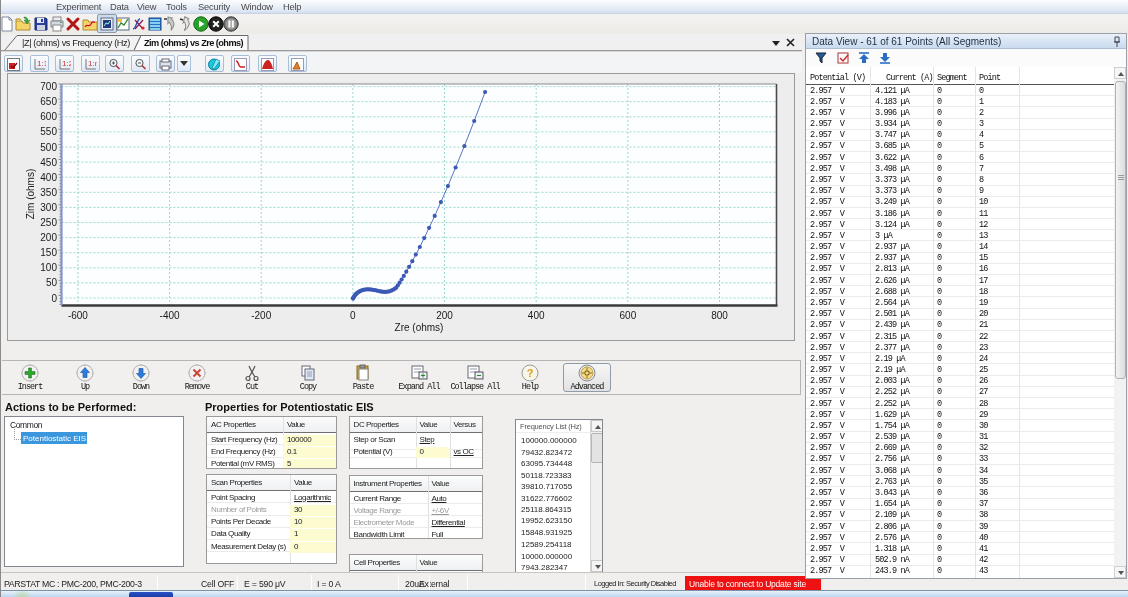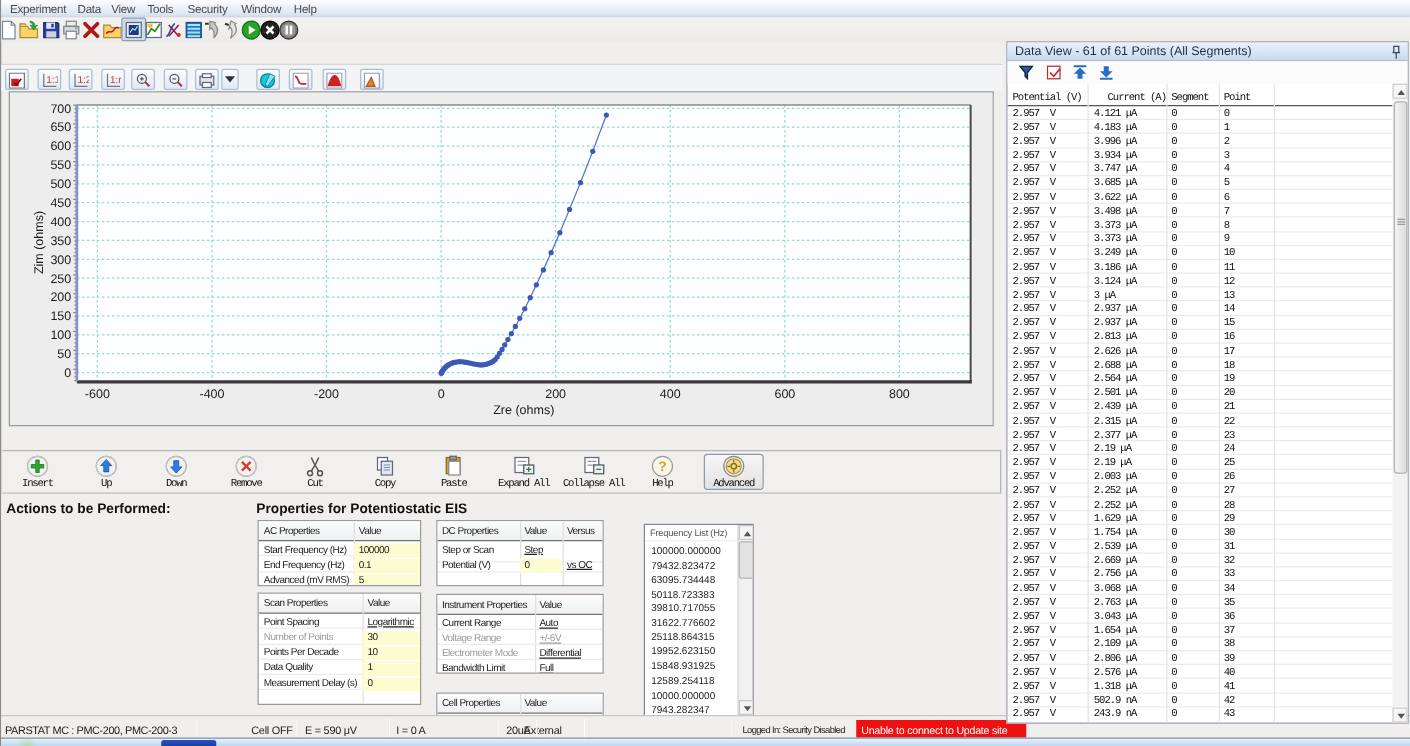--- a/index.html
+++ b/index.html
@@ -1,19 +1,19 @@
 <!DOCTYPE html>
 <html><head><meta charset="utf-8"><style>
 * { margin:0; padding:0; box-sizing:border-box; }
 html,body { width:1128px; height:597px; overflow:hidden; }
 #app { position:relative; width:1128px; height:597px; font-family:"Liberation Sans",sans-serif; background:#f0efed; border-left:1px solid #8a8a8a; }
 
 .menubar { position:absolute; left:0; top:0; width:1128px; height:14px;
   background:linear-gradient(#fcfdfe,#dfe8f4 80%,#d2dfef); border-bottom:1px solid #c8d4e4; }
-.menubar span { position:absolute; top:2px; font-size:9.3px; letter-spacing:-0.2px; color:#4a4a4a; }
+.menubar span { position:absolute; top:2px; font-size:9.3px; letter-spacing:-0.2px; color:#4a4a4a;margin-left:48px; }
 
 .toolbar1 { position:absolute; left:0; top:14px; width:1128px; height:20px;
   background:linear-gradient(#f4f3f1,#ecebe8); }
 
 .tabstrip { position:absolute; left:0; top:34px; width:801px; height:17px; background:#f0f0f0; }
 .charttb { position:absolute; left:0; top:51px; width:801px; height:22px; background:#f3f4f5; border-top:1px solid #d7d7d7; }
 .ctb { position:absolute; top:55px; height:17px; border:1px solid #a9bfd8; border-radius:2px; background:linear-gradient(#fbfdff,#dfe9f5); }
 
 .chartpanel { position:absolute; left:6px; top:73px; width:788px; height:268px; border:1px solid #9a9a9a; background:#ededed; }
 
@@ -147,20 +147,31 @@
       <circle cx="8" cy="8" r="7.2" fill="#222" stroke="#000"></circle>
       <path d="M5.2 5.2l5.6 5.6M10.8 5.2l-5.6 5.6" stroke="#fff" stroke-width="2"></path>
     </svg>
 <svg width="16" height="16" viewBox="0 0 16 16" style="position:absolute;left:222px;top:16px">
       <circle cx="8" cy="8" r="7.2" fill="#7a7a7a" stroke="#333"></circle>
       <circle cx="8" cy="8" r="5.4" fill="#999"></circle>
       <rect x="5.4" y="4.5" width="2" height="7" fill="#fff"></rect>
       <rect x="8.8" y="4.5" width="2" height="7" fill="#fff"></rect>
     </svg>
 
+<div class="tabstrip">
+<svg width="801" height="17" viewBox="0 0 801 17">
+ <path d="M3.5 16.5 L16 1.5 H140 L133 16.5 Z" fill="#f2f2f2" stroke="#6a6a6a" stroke-width="1"></path>
+ <path d="M133 16.5 L140 1.5 H247 V16.5 Z" fill="#fcfcfc" stroke="#6a6a6a" stroke-width="1"></path>
+ <line x1="0" y1="16.5" x2="801" y2="16.5" stroke="#9a9a9a"></line>
+ <text x="21" y="12" font-size="9.2" letter-spacing="-0.4" fill="#222" font-family="Liberation Sans, sans-serif">|Z| (ohms) vs Frequency (Hz)</text>
+ <text x="143" y="12" font-size="9.2" letter-spacing="-0.55" font-weight="bold" fill="#111" font-family="Liberation Sans, sans-serif">Zim (ohms) vs Zre (ohms)</text>
+ <path d="M771 7 l8 0 l-4 5 z" fill="#222"></path>
+ <path d="M786 5 l7 7 M793 5 l-7 7" stroke="#222" stroke-width="1.6"></path>
+</svg>
+</div>
 
 <div class="charttb"></div>
 <div class="ctb" style="left:3px;width:19px"></div>
     <svg width="13" height="13" viewBox="0 0 13 13" style="position:absolute;left:6px;top:58px">
       <rect x="0.5" y="0.5" width="12" height="12" fill="#fff" stroke="#777"></rect>
       <rect x="2" y="5" width="6" height="6" fill="#c22"></rect>
       <path d="M4 8l2 2 4-5" stroke="#801" fill="none" stroke-width="1.3"></path>
     </svg>
 <div class="ctb" style="left:29px;width:19px"></div>
     <svg width="13" height="13" viewBox="0 0 13 13" style="position:absolute;left:32px;top:58px">
@@ -493,36 +504,42 @@
         <line x1="9" y1="12" x2="9" y2="14"></line>
         <line x1="4" y1="9" x2="6" y2="9"></line>
         <line x1="12" y1="9" x2="14" y2="9"></line>
       </g>
     </svg>
     <div class="t2lab" style="left:551px">Advanced</div>
 
 <div class="props">
  <div class="ptitle" style="left:4px">Actions to be Performed:</div>
  <div class="ptitle" style="left:204px">Properties for Potentiostatic EIS</div>
+ <div class="treebox">
+   <div style="position:absolute;left:5px;top:3px;font-size:8.5px;letter-spacing:-0.4px;color:#222">Common</div>
+   <div style="position:absolute;left:9px;top:9px;width:1px;height:14px;border-left:1px dotted #9a9a9a"></div>
+   <div style="position:absolute;left:9px;top:22px;width:7px;height:1px;border-top:1px dotted #9a9a9a"></div>
+   <div style="position:absolute;left:16px;top:15px;width:66px;height:12px;background:#3a96dd;color:#fff;font-size:8px;padding:1.5px 0 0 2px;white-space:nowrap">Potentiostatic EIS</div>
+ </div>
 <div class="pbox" style="left:205px;top:21px;width:131px;height:53px">
         <div class="phead" style="height:16.0px">
           <span style="position:absolute;left:4px;top:3px">AC Properties</span>
           <span style="position:absolute;left:80px;top:3px">Value</span>
           <i class="pvln" style="left:76px;top:0;height:53px"></i>
         </div>
         <div class="prow" style="top:16.0px;height:12.3px">
           <span class="pl" style="left:0px;width:75px">Start Frequency (Hz)</span>
           <span class="py" style="left:76px;width:54px">100000</span>
         </div>
         <div class="prow" style="top:28.3px;height:12.3px">
           <span class="pl" style="left:0px;width:75px">End Frequency (Hz)</span>
           <span class="py" style="left:76px;width:54px">0.1</span>
         </div>
         <div class="prow" style="top:40.6px;height:12.3px">
-          <span class="pl" style="left:0px;width:75px">Advanced (mV RMS)</span>
+          <span class="pl" style="left:0px;width:75px">Potential (mV RMS)</span>
           <span class="py" style="left:76px;width:54px">5</span>
         </div>
       </div>
 <div class="pbox" style="left:205px;top:79px;width:131px;height:90px">
         <div class="phead" style="height:16.0px">
           <span style="position:absolute;left:4px;top:3px">Scan Properties</span>
           <span style="position:absolute;left:87px;top:3px">Value</span>
           <i class="pvln" style="left:83px;top:0;height:90px"></i>
         </div>
         <div class="prow" style="top:16.0px;height:12.3px">

